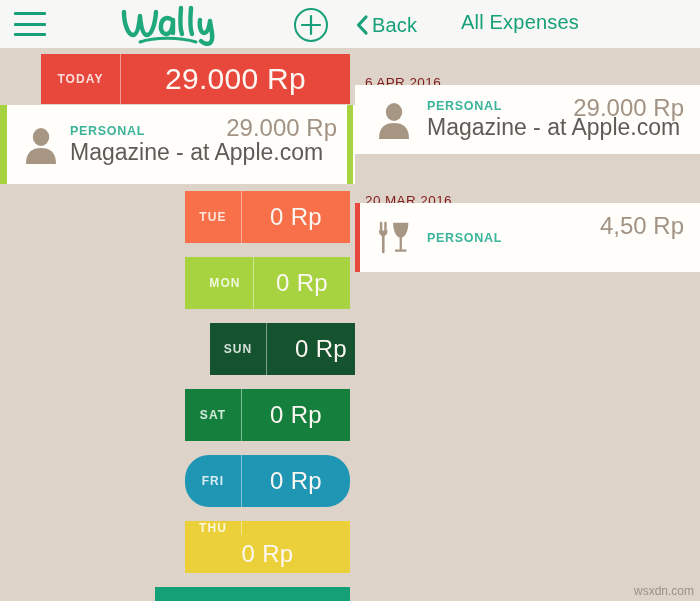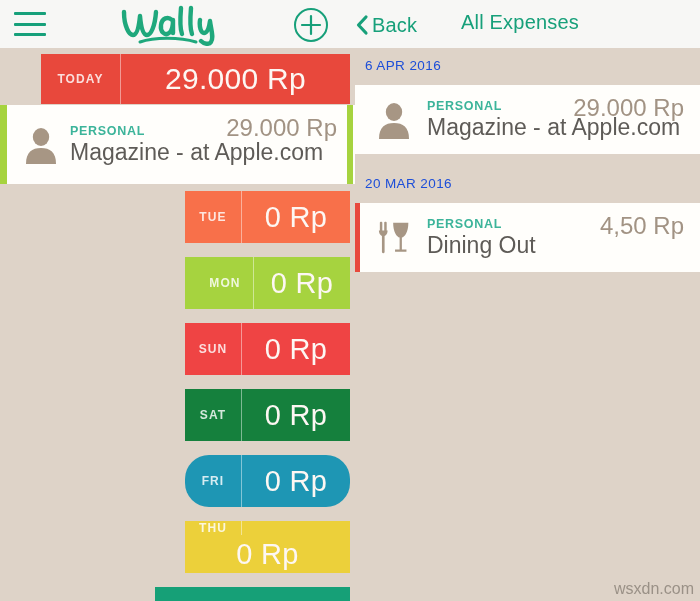--- a/index.html
+++ b/index.html
@@ -62,21 +62,21 @@
     height: 52px;
   }
   .dayrow .dlabel {
     width: 57px; display: flex; align-items: center; justify-content: center;
     font-size: 12px; letter-spacing: 1.1px; color: rgba(255,255,255,.82);
     font-weight: bold;
     border-right: 1px solid rgba(255,255,255,.45);
   }
   .dayrow .damt {
     flex: 1; display: flex; align-items: center; justify-content: center;
-    font-size: 29px; color: #fdf7f3; letter-spacing: .3px;
+    font-size: 24px; color: #fdf7f3; letter-spacing: .3px;
   }
   .dayrow.today .dlabel { width: 80px; text-align: center; }
   .dayrow.today .damt { font-size: 30px; }
 
   
   #row-today { left: 41px; top: 6px; width: 309px; height: 50px; background: #e8483c; }
 
   
   .shortrow { left: 185px; width: 165px; }
 
@@ -99,39 +99,39 @@
     font-size: 24px; color: #a29384;
   }
 
   
   #rightcol {
     position: absolute; left: 355px; top: 48px; width: 345px; height: 553px;
     background: #ded3c8; overflow: hidden;
   }
   .datehdr {
     position: absolute; left: 10px;
-    font-size: 13.5px; color: #1d4ed8; letter-spacing: .4px;
+    font-size: 13.5px; color: #7f1d1d; letter-spacing: .4px; margin-top: 17px;
   }
   .expcard {
     position: absolute; left: 0; width: 345px;
     background: #fffefb;
     display: flex; align-items: center;
   }
   .expcard .accent { position: absolute; left: 0; top: 0; width: 5px; height: 100%; }
   .expcard .ico { margin-left: 22px; width: 38px; height: 40px; display: flex; align-items: center; }
   .expcard .etext { margin-left: 12px; }
   .expcard .ecat {
     font-size: 12.5px; font-weight: bold; letter-spacing: .7px; color: #3cb49a;
   }
   .expcard .ename { font-size: 23px; color: #5e5b57; margin-top: 1px; }
   .expcard .eamt { position: absolute; right: 16px; top: 9px; font-size: 24px; color: #a29384; }
 
   #watermark {
     position: absolute; right: 6px; bottom: 3px;
-    font-size: 16px; color: #9a9187;
+    font-size: 12px; color: #9a9187;
     font-family: "Liberation Sans", sans-serif;
   }
 </style>
 </head>
 <body>
 
 <div id="app">
 
   <div id="topbar">
 
@@ -198,21 +198,21 @@
 
     <div id="shortrows">
         <div class="dayrow shortrow" style="top: 143px; background: rgb(248, 112, 74);">
           <div class="dlabel">TUE</div>
           <div class="damt">0 Rp</div>
         </div>
         <div class="dayrow shortrow" style="top: 209px; background: rgb(166, 211, 63); padding-left: 12px;">
           <div class="dlabel">MON</div>
           <div class="damt">0 Rp</div>
         </div>
-        <div class="dayrow shortrow" style="top: 275px; background: #ef4444;">
+        <div class="dayrow shortrow" style="top: 275px; background: #14532d; margin-left: 25px;">
           <div class="dlabel">SUN</div>
           <div class="damt">0 Rp</div>
         </div>
         <div class="dayrow shortrow" style="top: 341px; background: #15803d;">
           <div class="dlabel">SAT</div>
           <div class="damt">0 Rp</div>
         </div>
         <div class="dayrow shortrow" style="top: 407px; background: rgb(30, 150, 180); border-radius: 24px;">
           <div class="dlabel">FRI</div>
           <div class="damt">0 Rp</div>
@@ -253,20 +253,19 @@
               <rect x="3" y="3" width="2.6" height="11" rx="1"></rect>
               <rect x="7.6" y="3" width="2.6" height="11" rx="1"></rect>
               <path d="M2 12 C2 16, 4.6 18, 6.6 18 C8.6 18, 11.2 16, 11.2 12 Z"></path>
               <rect x="5.2" y="16" width="2.8" height="20" rx="1.2"></rect>
               <path d="M17 4 L33 4 C33 14, 29 19, 26.2 19.6 L26.2 32 L31 32 L31 34.6 L19 34.6 L19 32 L23.8 32 L23.8 19.6 C21 19 17 14 17 4 Z"></path>
             </g>
           </svg>
         </div>
         <div class="etext">
           <div class="ecat">PERSONAL</div>
-          <div class="ename">Dining Out</div>
         </div>
         <div class="eamt">4,50 Rp</div>
       </div>
     </div>
 
   <div id="watermark">wsxdn.com</div>
 </div>
 
 </body></html>

